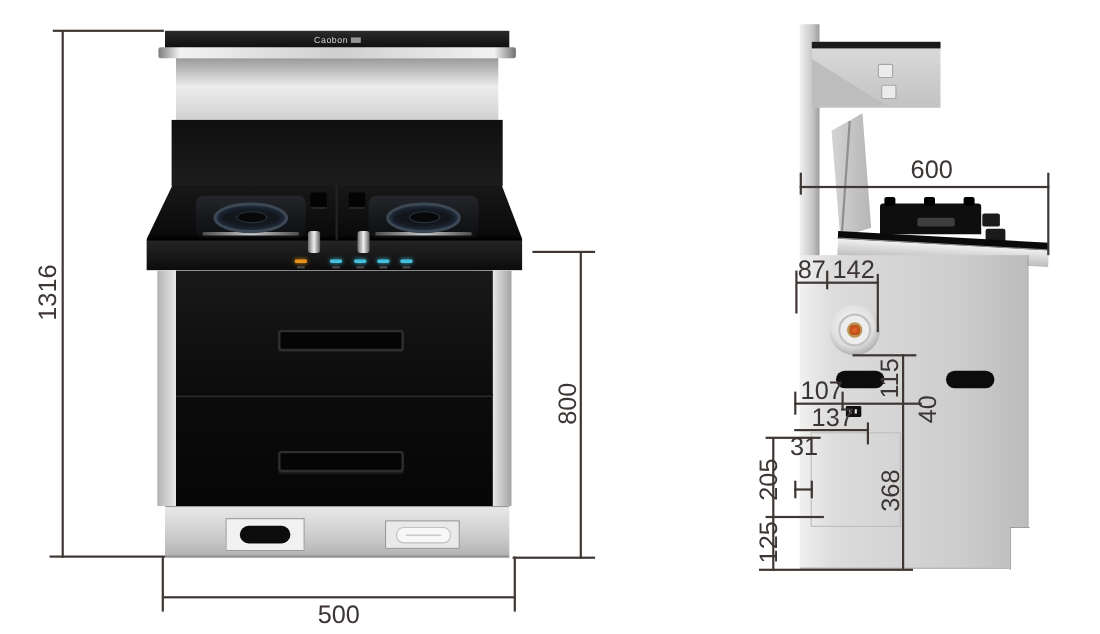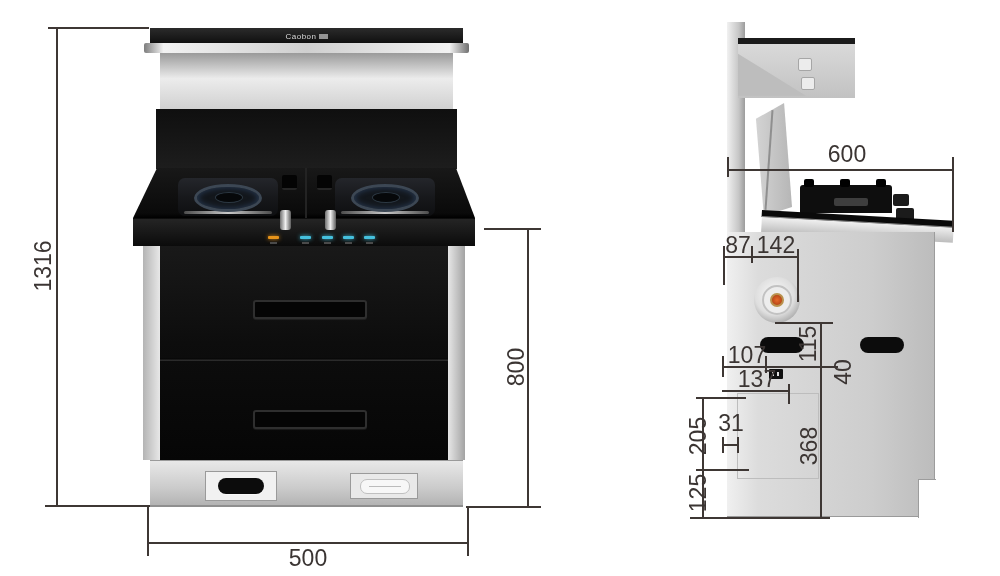--- a/index.html
+++ b/index.html
@@ -240,21 +240,21 @@
     <div class="l" style="left:788px;top:384px;width:2px;height:20px;"></div>
     <div class="dt dtc" style="left:757px;top:367px;">137</div>
 
     <div class="l" style="left:702px;top:398px;width:2px;height:121px;"></div>
     <div class="l" style="left:696px;top:397px;width:50px;height:2px;"></div>
     <div class="l" style="left:696px;top:469px;width:53px;height:2px;"></div>
     <div class="l" style="left:690px;top:517px;width:140px;height:2px;"></div>
     <div class="dt dtr" style="left:698px;top:436px;">205</div>
     <div class="dt dtr" style="left:698px;top:493px;">125</div>
 
-    <div class="dt dtc" style="left:731px;top:411px;">31</div>
+    <div class="dt dtc" style="left:731px;top:394px;">31</div>
     <div class="l" style="left:722px;top:437px;width:2px;height:16px;"></div>
     <div class="l" style="left:737px;top:437px;width:2px;height:16px;"></div>
     <div class="l" style="left:722px;top:444px;width:17px;height:2px;"></div>
 
     <div class="dt dtr" style="left:809px;top:446px;">368</div>
   </div>
 
 </div>
 
 </body></html>

